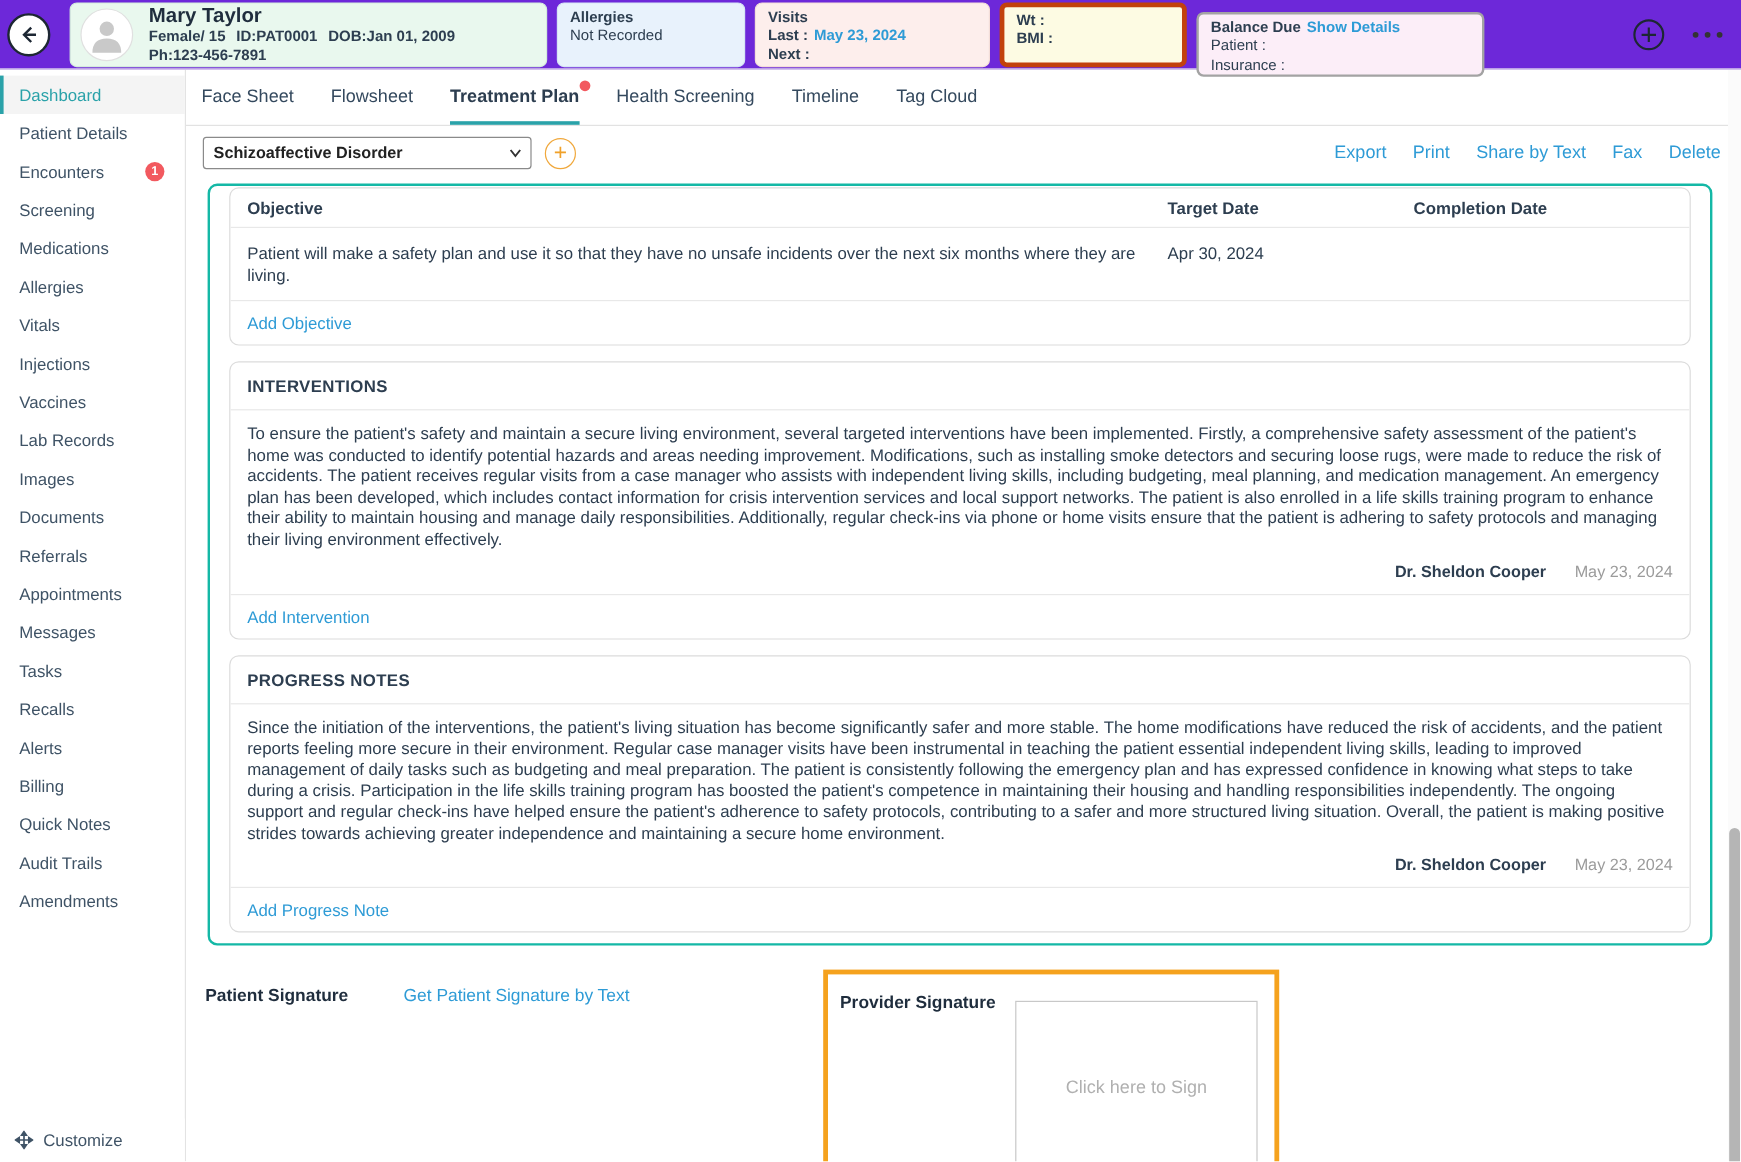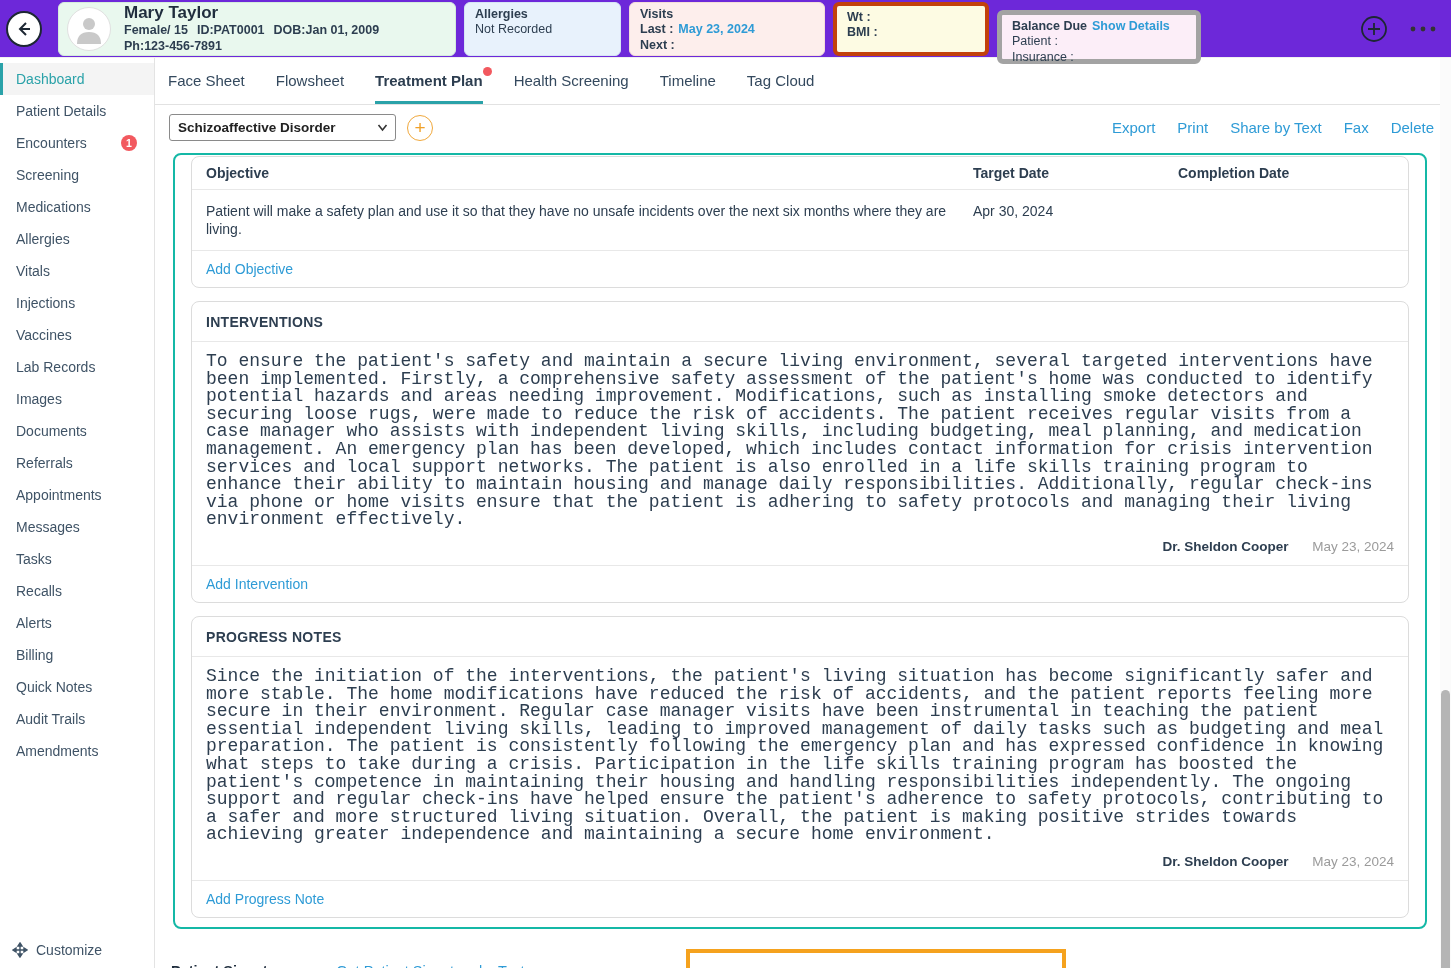--- a/index.html
+++ b/index.html
@@ -17,21 +17,21 @@
   .hbox .ttl { font-weight:700; }
   .patient-card { width:398px; background:#e9f8ee; border:1px solid #d4ecdc; display:flex; align-items:center; padding:4px 8px; }
   .avatar { width:44px; height:44px; border-radius:50%; background:#fff; border:1px solid #e0e0e0;
             display:flex; align-items:center; justify-content:center; overflow:hidden; margin-right:13px; flex:none; }
   .p-name { font-size:17px; font-weight:700; color:#1f2d3d; line-height:19px; }
   .p-line { font-size:12.5px; color:#2d3e50; line-height:16px; display:flex; gap:9px; font-weight:600; }
   .p-line.light { font-weight:600; }
   .box-allergies { width:157px; background:#e8f2fc; border:1px solid #d6e5f5; }
   .box-visits { width:196px; background:#fdeeec; border:1px solid #f4ded9; }
   .box-vitals { width:156px; background:#fdfbe3; border:4px solid #c2410c; }
-  .box-balance { width:204px; background:#fceef8; border:5px solid #a3a3a3;margin-top:16px; }
+  .box-balance { width:240px; background:#fceef8; border:2px solid #a3a3a3;margin-top:16px; }
   .hrow { display:flex; gap:5px; font-weight:600; }
   .link { color:#2e9bd6; cursor:pointer; text-decoration:none; }
   .top-actions { margin-left:auto; display:flex; align-items:center; gap:21px; padding-right:14px; }
   .icon-btn { background:none; border:none; cursor:pointer; display:flex; align-items:center; }
 
   
   .sidebar { position:absolute; top:58px; left:0; bottom:0; width:155px; background:#fff;
              border-right:1px solid #e3e3e3; padding-top:5px; }
   .side-item { position:relative; height:32px; display:flex; align-items:center; padding-left:16px;
                font-size:14px; color:#3f5366; cursor:pointer; }
@@ -44,40 +44,40 @@
 
   
   .main { position:absolute; left:155px; top:58px; right:0; bottom:0; background:#fff; }
   .tabs { height:47px; display:flex; align-items:stretch; padding-left:13px; gap:31px; border-bottom:1px solid #e2e2e2; }
   .tab { display:flex; align-items:center; font-size:15px; color:#34495e; cursor:pointer;
          border-bottom:3px solid transparent; position:relative; padding-top:2px; }
   .tab.active { font-weight:700; color:#2d3e50; border-bottom-color:#2aa2a9; }
   .tab-dot { position:absolute; top:9px; right:-9px; width:9px; height:9px; border-radius:50%; background:#f2595f; }
 
   .toolbar { height:45px; display:flex; align-items:center; padding:0 17px 0 14px; }
-  .select-wrap { position:relative; width:227px; height:27px; }
+  .select-wrap { position:relative; width:274px; height:27px; }
   .select-wrap select { width:100%; height:100%; border:1px solid #8a8a8a; border-radius:3px; background:#fff;
         font-family:"Liberation Sans",sans-serif; font-size:13.5px; font-weight:600; color:#222;
         padding:0 26px 0 8px; appearance:none; -webkit-appearance:none; cursor:pointer; }
   .select-chevron { position:absolute; right:8px; top:8px; pointer-events:none; }
   .orange-plus { width:26px; height:26px; border-radius:50%; border:1.5px solid #f0a83c; background:#fff;
                  color:#f0a12a; font-size:19px; line-height:22px; text-align:center; margin-left:11px; cursor:pointer; }
   .doc-actions { margin-left:auto; display:flex; gap:22px; font-size:15px; }
 
   .plan-wrap { margin:3px 24px 0 18px; border:2px solid #14b8a6; border-radius:8px;
                padding:1px 16px 9px; display:flex; flex-direction:column; gap:13px; }
   .card { border:1px solid #dcdcdc; border-radius:8px; background:#fff; overflow:hidden; }
   .grid3 { display:grid; grid-template-columns:1fr 205px 216px; }
   .tbl-head { padding:8px 14px; font-weight:700; font-size:14px; border-bottom:1px solid #e8e8e8; }
   .tbl-head > div { padding:0; }
   .tbl-row { padding:12px 14px; font-size:14px; border-bottom:1px solid #e8e8e8; line-height:18px; cursor:pointer; }
   .tbl-row .obj-text { max-width:775px; }
   .add-row { padding:10px 14px; font-size:14px; }
   .sec-title { padding:12px 14px 11px; font-weight:700; font-size:14px; letter-spacing:.3px; border-bottom:1px solid #e8e8e8; }
-  .sec-body { padding:11px 14px 4px; font-size:18px; line-height:17.6px;font-family:Liberation Mono, monospace; }
+  .sec-body { padding:11px 14px 4px; font-size:14px; line-height:17.6px; }
   .byline { padding:6px 14px 11px; text-align:right; font-size:13.5px; }
   .byline .author { font-weight:700; color:#2d3e50; }
   .byline .date { color:#9b9b9b; margin-left:20px; }
   .add-link-row { padding:10px 14px; border-top:1px solid #e8e8e8; font-size:14px; }
 
   
   .sig-section { position:relative; margin:20px 24px 0 16px; height:185px; }
   .sig-left { display:flex; gap:46px; padding-top:14px; font-size:14.5px; }
   .sig-label { font-weight:700; color:#1f2d3d; }
   .provider-box { position:absolute; left:515px; top:0; width:380px; height:230px;

